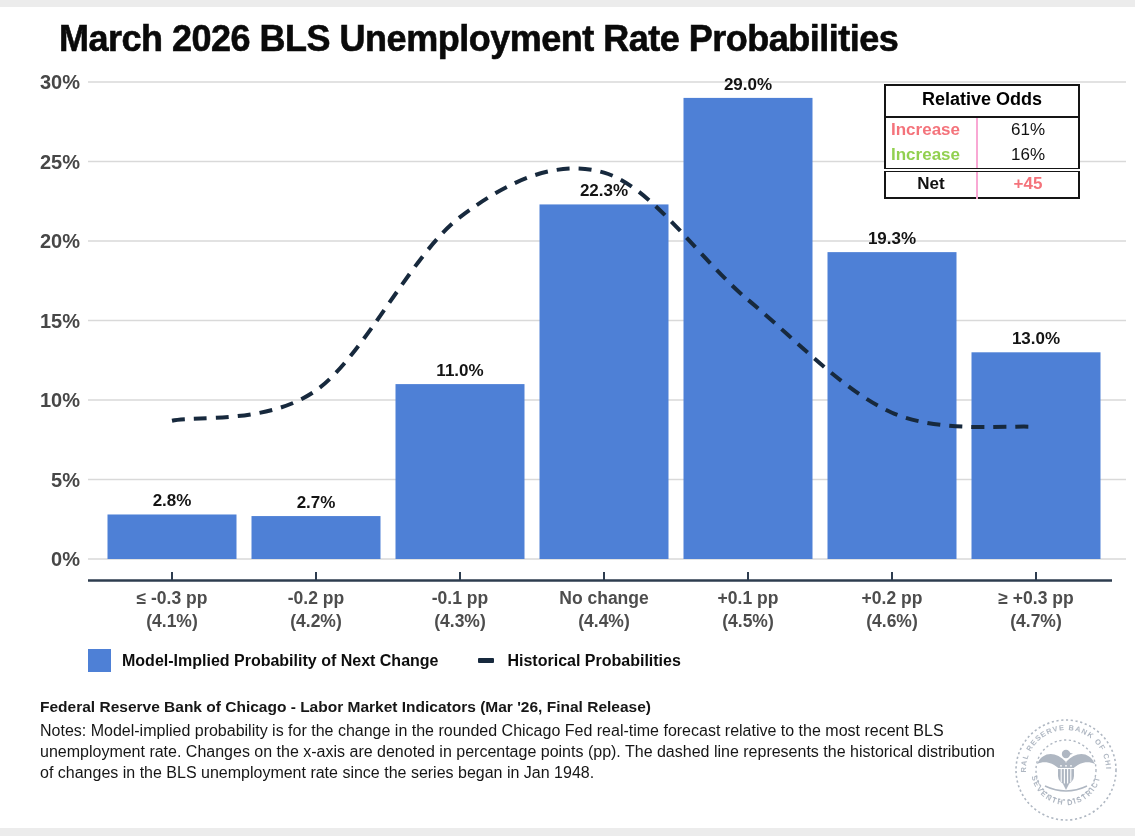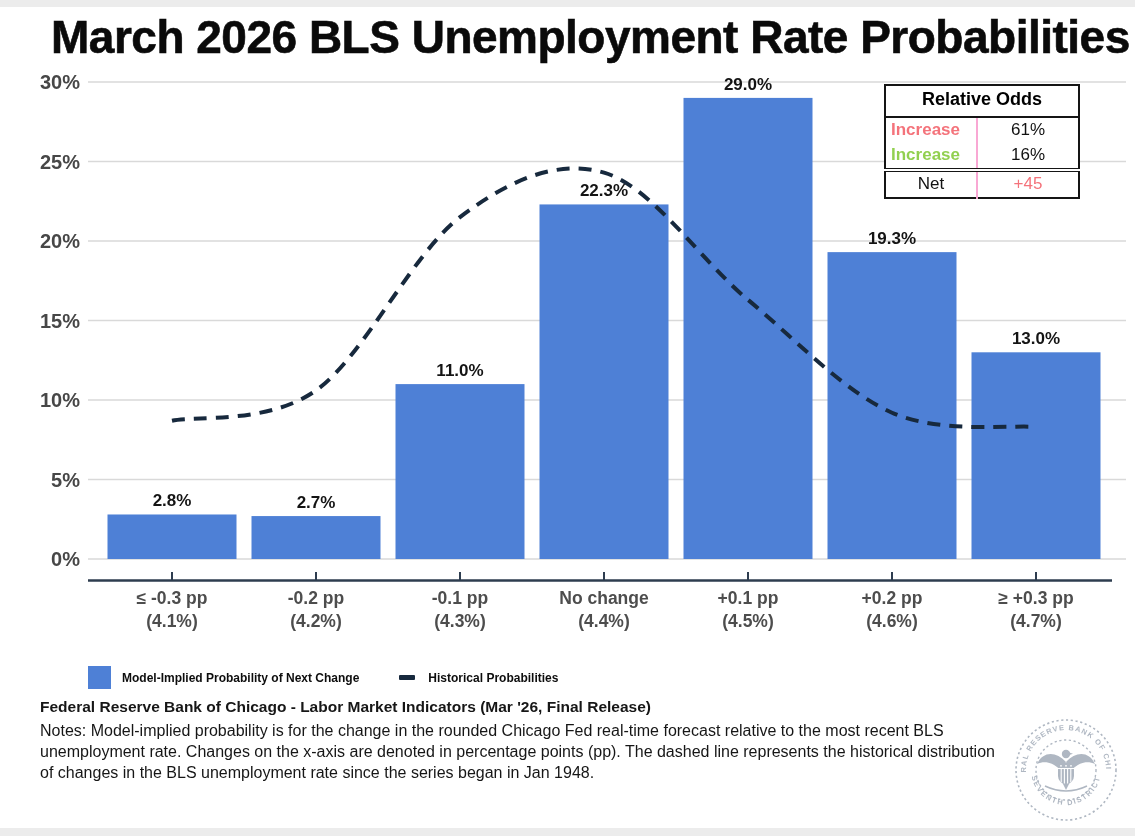--- a/index.html
+++ b/index.html
@@ -1,37 +1,37 @@
 <!DOCTYPE html>
 <html style="--bar: #4E80D6; --line: #17293D; --grid: #D9D9D9; --axis: #2E3D4F; --increase: #F4737B; --decrease: #92D050; --net-value: #F4737B; --logo: #AFB7C2;"><head>
 <meta charset="utf-8">
 <style>
   html,body{margin:0;padding:0;background:#fff;}
   .stage{position:relative;width:1135px;height:836px;background:#fff;overflow:hidden;
          font-family:"Liberation Sans",sans-serif;}
   .band{position:absolute;left:0;width:1135px;background:#ececec;}
   .band.top{top:0;height:7px;}
   .band.bottom{top:828px;height:8px;}
-  .title{position:absolute;left:47px;top:6px;margin:4px;font-size:46px;font-weight:bold;
+  .title{position:absolute;left:47px;top:6px;margin:12px;font-size:36px;font-weight:bold;
          letter-spacing:-0.5px;color:#0a0a0a;-webkit-text-stroke:0.6px #0a0a0a;white-space:nowrap;}
   #chart{position:absolute;left:0;top:0;width:1135px;height:648px;}
   .ylab{font-family:"Liberation Sans",sans-serif;font-size:20px;font-weight:bold;fill:#474747;}
   .xlab{font-family:"Liberation Sans",sans-serif;font-size:17.5px;font-weight:bold;fill:#4d4d4d;}
   .vlab{font-family:"Liberation Sans",sans-serif;font-size:17px;font-weight:bold;fill:#141414;}
-  .legend{position:absolute;left:88px;top:666px;display:flex;align-items:center;
-          font-size:12px;font-weight:bold;color:#0d0d0d;}
+  .legend{position:absolute;left:88px;top:649px;display:flex;align-items:center;
+          font-size:16px;font-weight:bold;color:#0d0d0d;}
   .swatch{width:23px;height:23px;background:var(--bar);margin-right:11px;flex:0 0 auto;}
   .dashsw{width:16px;height:5px;background:var(--line);margin:0 13px 0 40px;border-radius:1px;flex:0 0 auto;}
   .odds{position:absolute;left:884px;top:84px;width:196px;border-collapse:collapse;
         background:#fff;border:2px solid #151515;table-layout:fixed;}
   .odds th{font-size:18px;font-weight:bold;color:#000;border-bottom:2px solid #151515;padding:3px 0 6px;}
   .odds td{font-size:17px;color:#111;text-align:center;padding:2px 0 3px;}
   .odds td.lbl{text-align:left;padding-left:5px;font-weight:bold;}
   .odds td.val{border-left:2px solid #f9a8d4;}
-  .odds tr.net td{border-top:4px double #151515;font-weight:normal;border-radius:6px;}
+  .odds tr.net td{border-top:4px double #151515;font-weight:bold;border-radius:6px;}
   .odds .inc{color:var(--increase);}
   .odds .dec{color:var(--decrease);}
   .odds .netval{color:var(--net-value);margin-top:34px;}
   .odds .netlbl{text-align:center;}
   .footer{position:absolute;left:40px;top:698px;width:958px;color:#161616;}
   .footer-heading{font-size:15.5px;font-weight:bold;margin-bottom:4px;}
   .footer-notes{font-size:16px;line-height:21px;}
   .seal{position:absolute;left:1012px;top:716px;}
 </style>
 </head>

